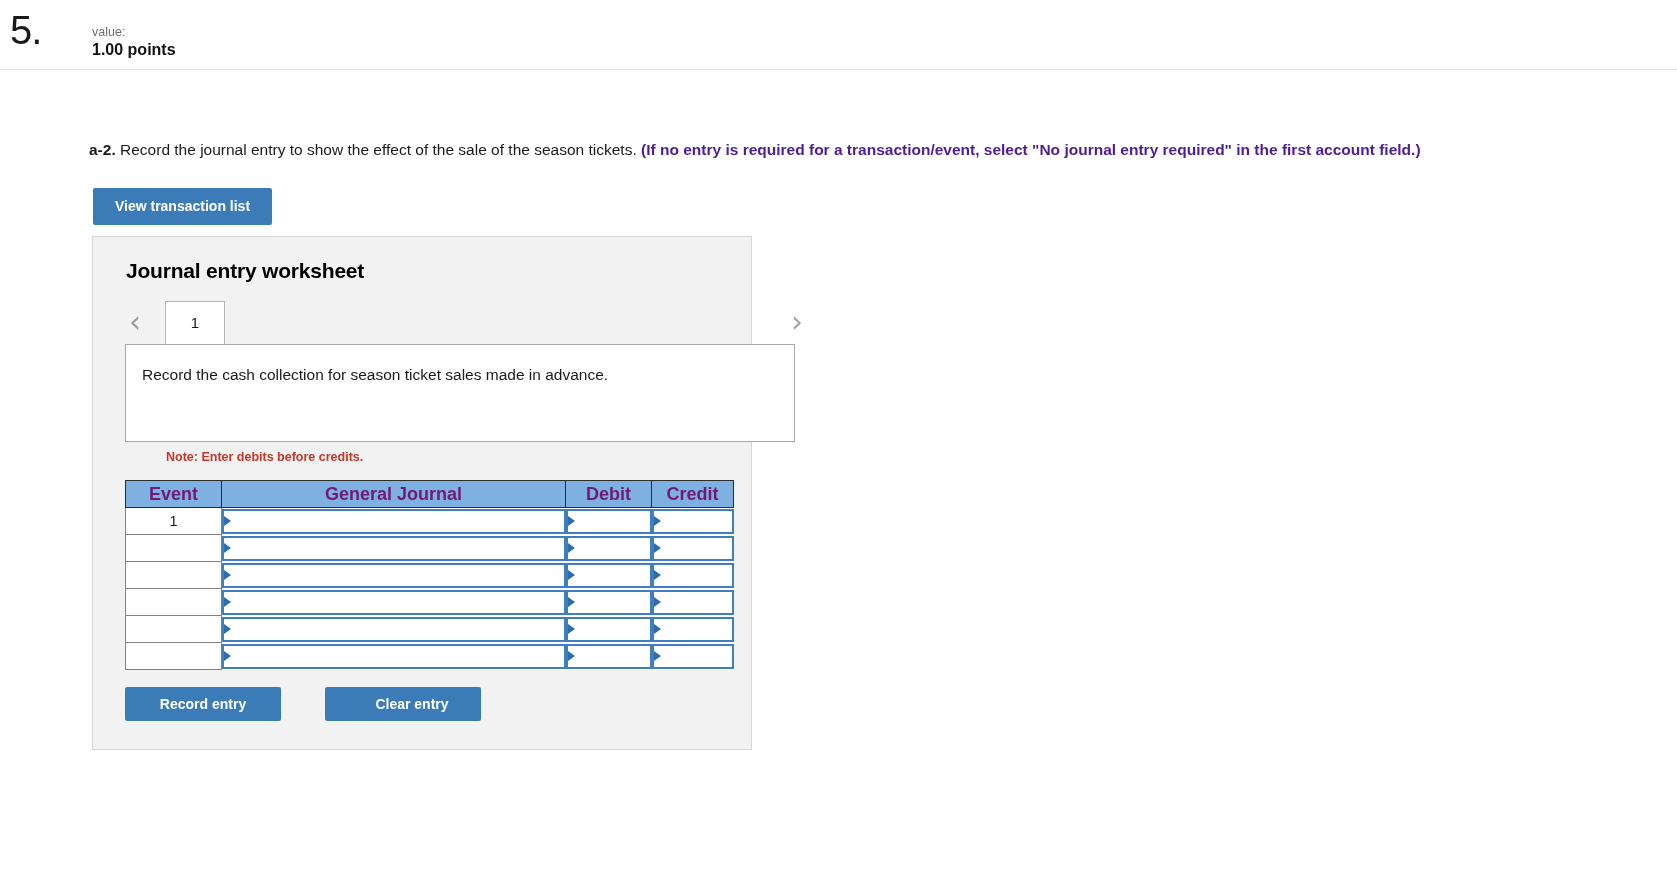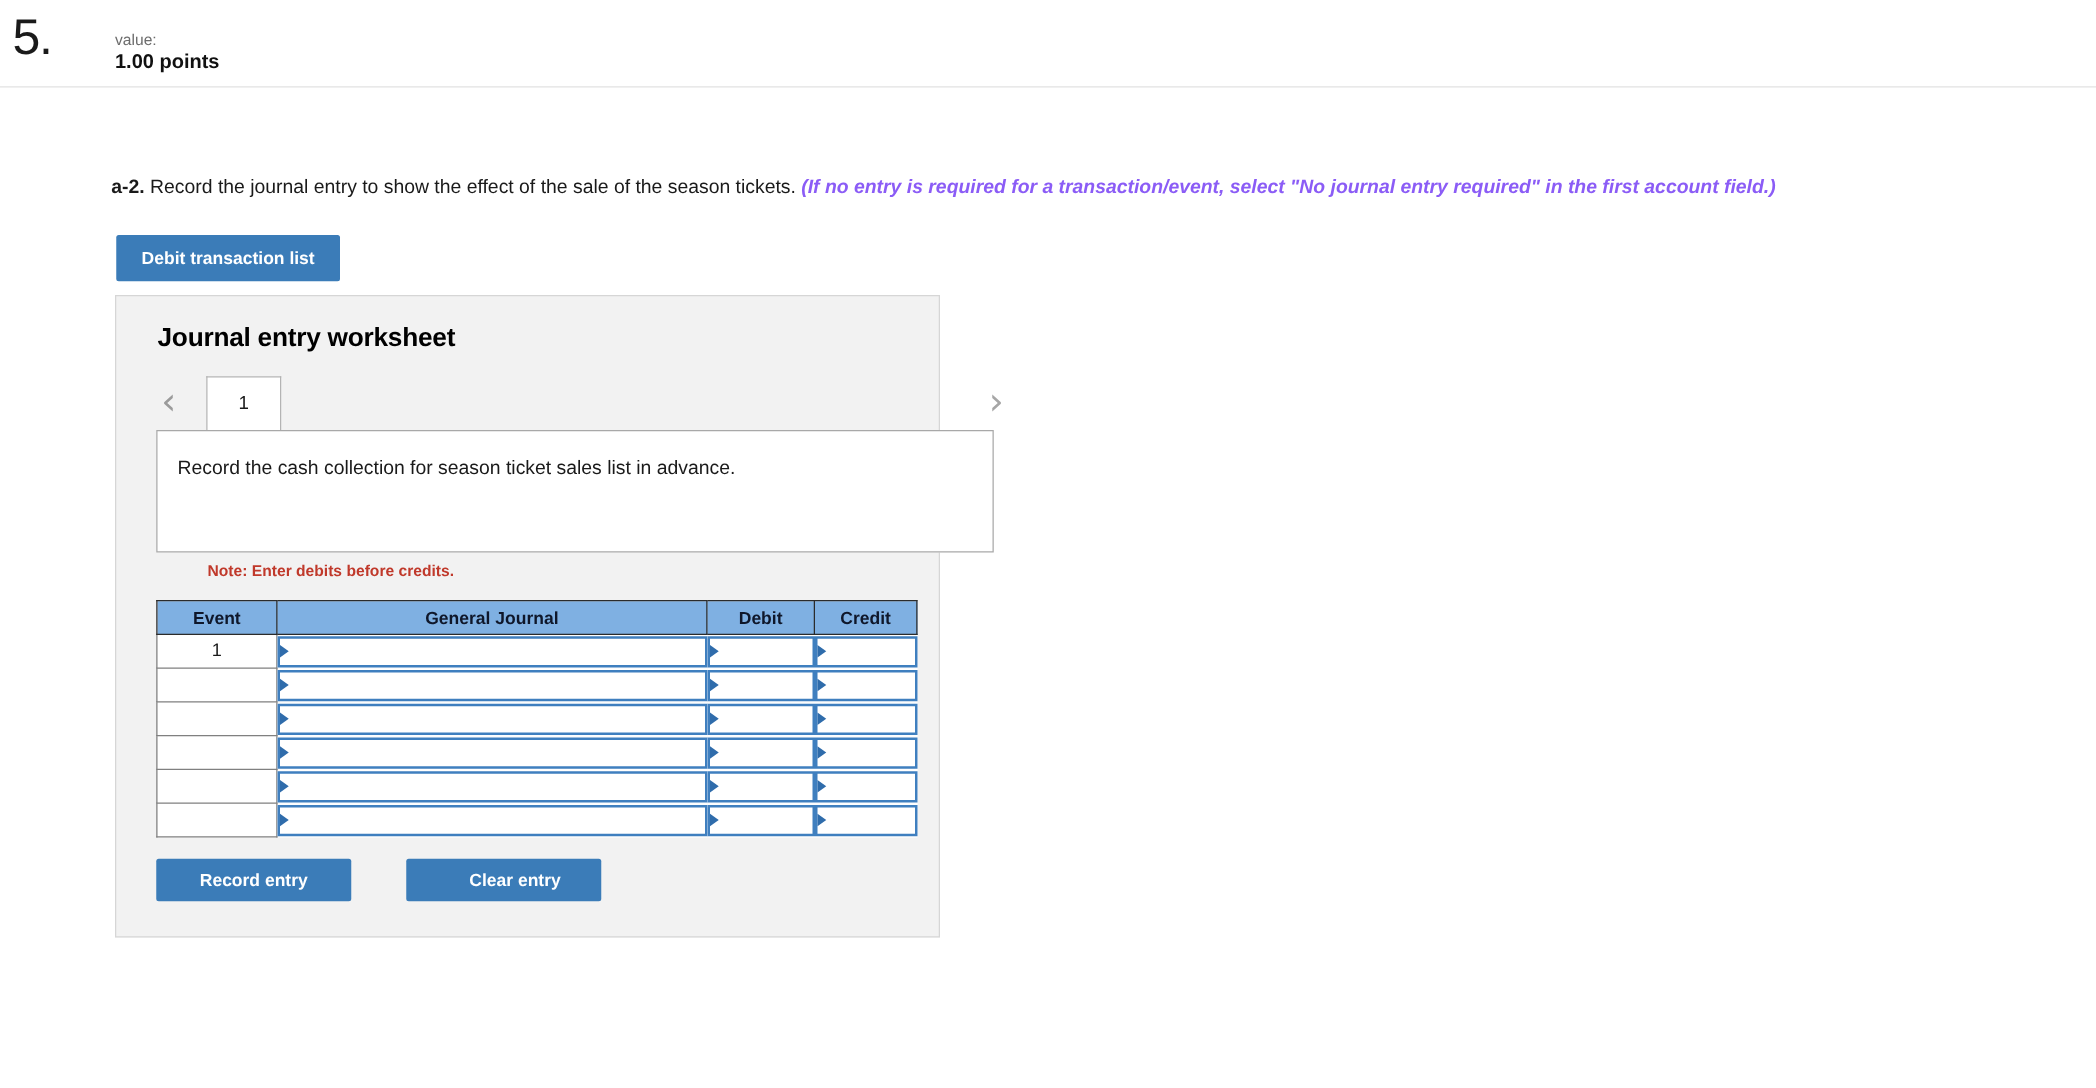--- a/index.html
+++ b/index.html
@@ -60,23 +60,22 @@
     white-space: nowrap;
     color: #1a1a1a;
   }
   .question-line .prefix {
     font-weight: bold;
   }
   .question-line .qtext {
     font-weight: normal;
   }
   .question-line .redhint {
-    color: #8b5cf6;
-    font-weight: bold;
-    font-style: italic;
+    color: #4c1d95;
+    font-weight: bold;
   }
 
   
   .btn {
     display: inline-block;
     background: #3b7cb8;
     color: #ffffff;
     font-weight: bold;
     text-align: center;
     border: 0;
@@ -189,23 +188,23 @@
   .jtable {
     position: absolute;
     left: 32px;
     top: 243px;
     border-collapse: collapse;
     table-layout: fixed;
   }
   .jtable th {
     background: #7fb0e2;
     border: 1px solid #2b2b2b;
-    font-size: 14px;
-    font-weight: bold;
-    color: #0f172a;
+    font-size: 18px;
+    font-weight: bold;
+    color: #701a75;
     height: 26px;
     padding: 0;
     text-align: center;
   }
   .jtable td {
     border: 1px solid #808080;
     height: 26px;
     padding: 0;
     background: #ffffff;
     vertical-align: middle;
@@ -284,34 +283,34 @@
   <div class="value-label">value:</div>
   <div class="value-points">1.00 points</div>
 </div>
 
 <div class="question-line">
   <span class="prefix">a-2.</span>
   <span class="qtext">Record the journal entry to show the effect of the sale of the season tickets.</span>
   <span class="redhint">(If no entry is required for a transaction/event, select "No journal entry required" in the first account field.)</span>
 </div>
 
-<div class="btn btn-view-transaction">Debit transaction list</div>
+<div class="btn btn-view-transaction">View transaction list</div>
 
 <div class="worksheet">
 
   <div class="ws-title">Journal entry worksheet</div>
 
   <div class="tabs-row">
     <div class="chev chev-left">‹</div>
     <div class="tab-item">1</div>
     <div class="chev chev-right">›</div>
   </div>
 
   <div class="instr-box">
-    <div class="instr-text">Record the cash collection for season ticket sales list in advance.</div>
+    <div class="instr-text">Record the cash collection for season ticket sales made in advance.</div>
   </div>
 
   <div class="note-text">Note: Enter debits before credits.</div>
 
   <table class="jtable">
     <colgroup>
       <col class="col-event">
       <col class="col-gj">
       <col class="col-debit">
       <col class="col-credit">

